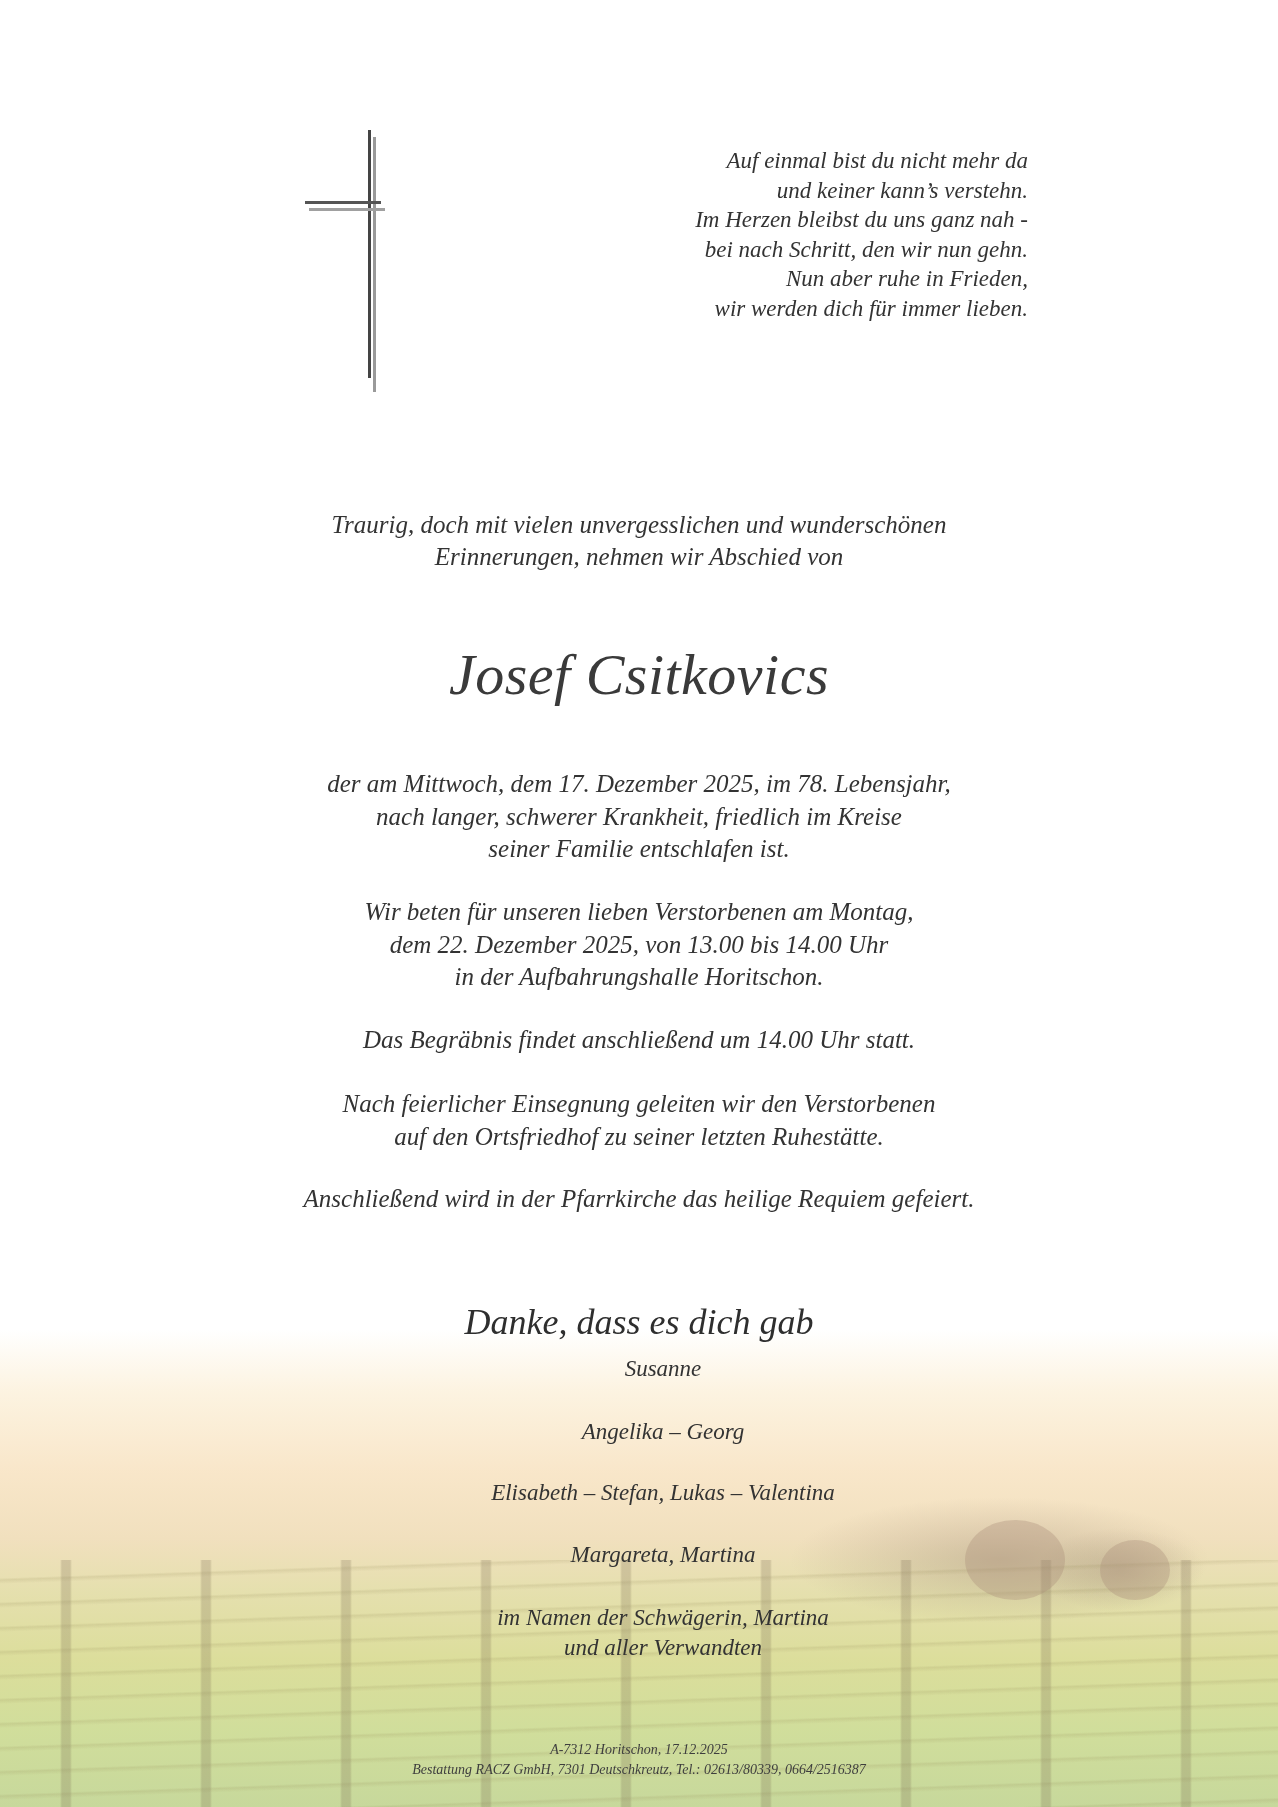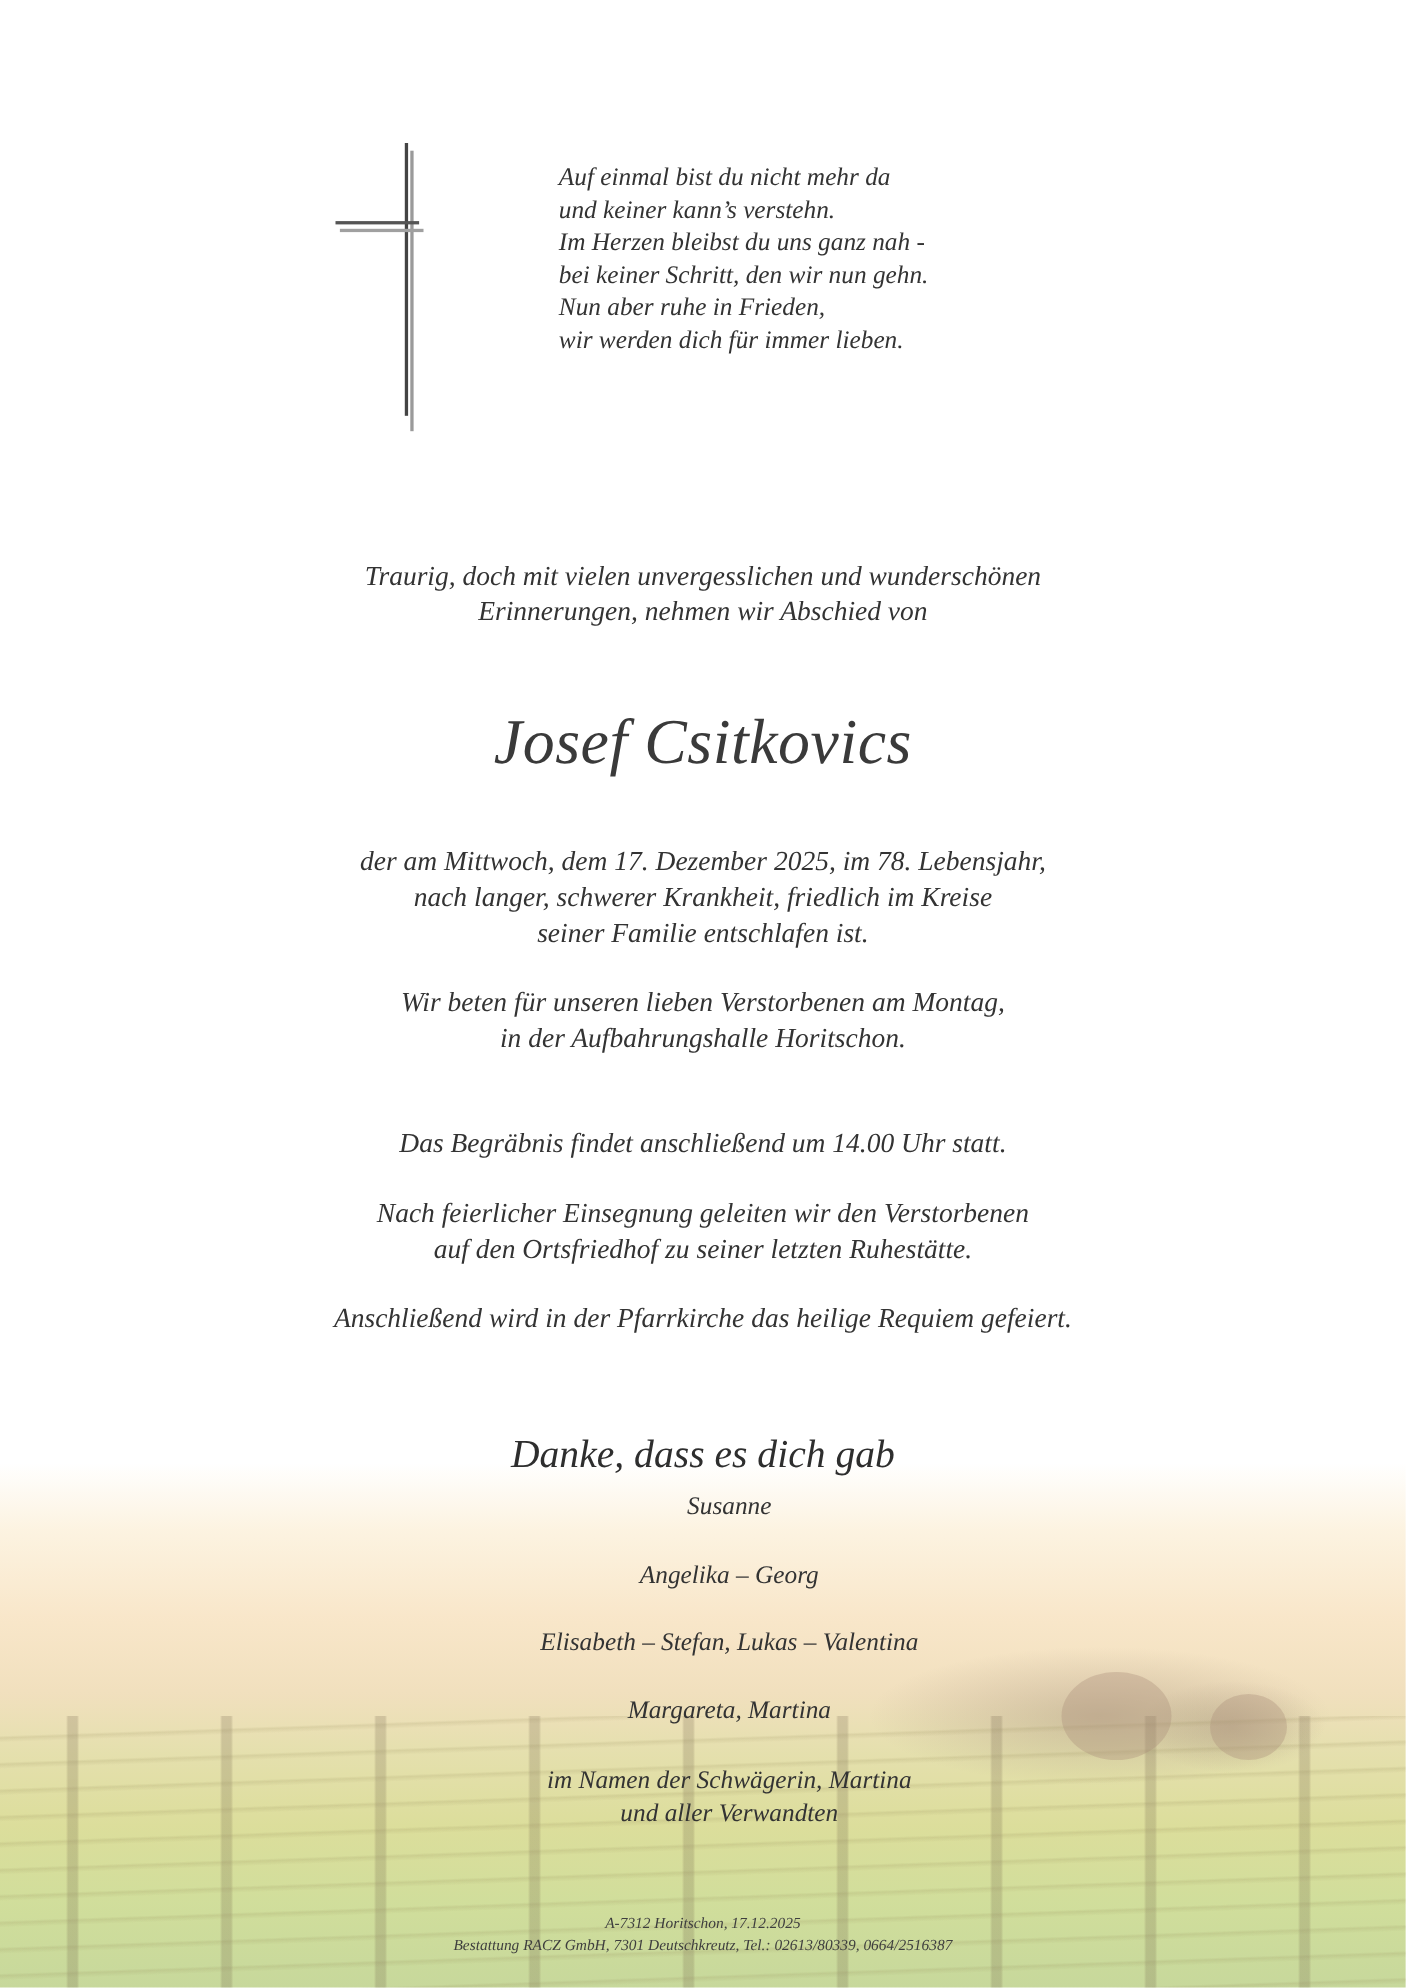--- a/index.html
+++ b/index.html
@@ -35,21 +35,21 @@
   .tree { position: absolute; border-radius: 50%; background: rgba(170,140,120,0.35); }
 
   .cross { position: absolute; left: 305px; top: 130px; width: 130px; height: 260px; }
   .cross .v1 { position: absolute; left: 63px; top: 0; width: 3px; height: 248px; background: #444; }
   .cross .v2 { position: absolute; left: 68px; top: 7px; width: 3px; height: 255px; background: #9a9a9a; }
   .cross .h1 { position: absolute; left: 0; top: 71px; width: 76px; height: 3px; background: #555; }
   .cross .h2 { position: absolute; left: 4px; top: 78px; width: 76px; height: 3px; background: #a0a0a0; }
 
   .poem {
     position: absolute; right: 250px; top: 146px; width: 520px;
-    font-style: italic; font-size: 23px; line-height: 29.5px;
+    text-align: right; font-style: italic; font-size: 23px; line-height: 29.5px;
     color: #333;
   }
   .center-block {
     position: absolute; left: 0; width: 1278px; text-align: center; font-style: italic; color: #333;
   }
   .intro { top: 509px; font-size: 25px; line-height: 32px; }
   .name { top: 640px; font-size: 58px; line-height: 70px; color: #3a3a3a; letter-spacing: 0.5px; }
   .para { font-size: 25px; line-height: 32.5px; }
   .p1 { top: 768px; }
   .p2 { top: 896px; }
@@ -79,40 +79,41 @@
     <div class="v1"></div>
       <div class="v2"></div>
       <div class="h1"></div>
       <div class="h2"></div>
   </div>
 
   <div class="poem">
     <div>Auf einmal bist du nicht mehr da</div>
     <div>und keiner kann’s verstehn.</div>
     <div>Im Herzen bleibst du uns ganz nah -</div>
-    <div>bei keiner Schritt, den wir nun gehn.</div>
+    <div>bei nach Schritt, den wir nun gehn.</div>
     <div>Nun aber ruhe in Frieden,</div>
     <div>wir werden dich für immer lieben.</div>
   </div>
 
   <div class="center-block intro">
     <div>Traurig, doch mit vielen unvergesslichen und wunderschönen</div>
     <div>Erinnerungen, nehmen wir Abschied von</div>
   </div>
 
   <div class="center-block name">Josef Csitkovics</div>
 
   <div class="center-block para p1">
     <div>der am Mittwoch, dem 17. Dezember 2025, im 78. Lebensjahr,</div>
     <div>nach langer, schwerer Krankheit, friedlich im Kreise</div>
     <div>seiner Familie entschlafen ist.</div>
   </div>
 
   <div class="center-block para p2">
     <div>Wir beten für unseren lieben Verstorbenen am Montag,</div>
+    <div>dem 22. Dezember 2025, von 13.00 bis 14.00 Uhr</div>
     <div>in der Aufbahrungshalle Horitschon.</div>
   </div>
 
   <div class="center-block para p3">
     <div>Das Begräbnis findet anschließend um 14.00 Uhr statt.</div>
   </div>
 
   <div class="center-block para p4">
     <div>Nach feierlicher Einsegnung geleiten wir den Verstorbenen</div>
     <div>auf den Ortsfriedhof zu seiner letzten Ruhestätte.</div>

